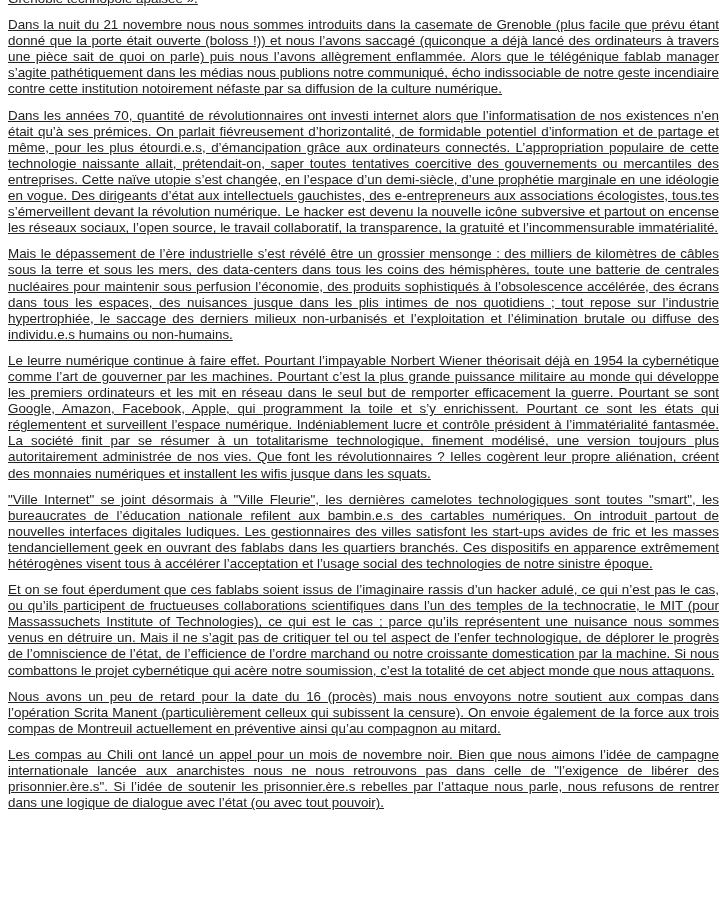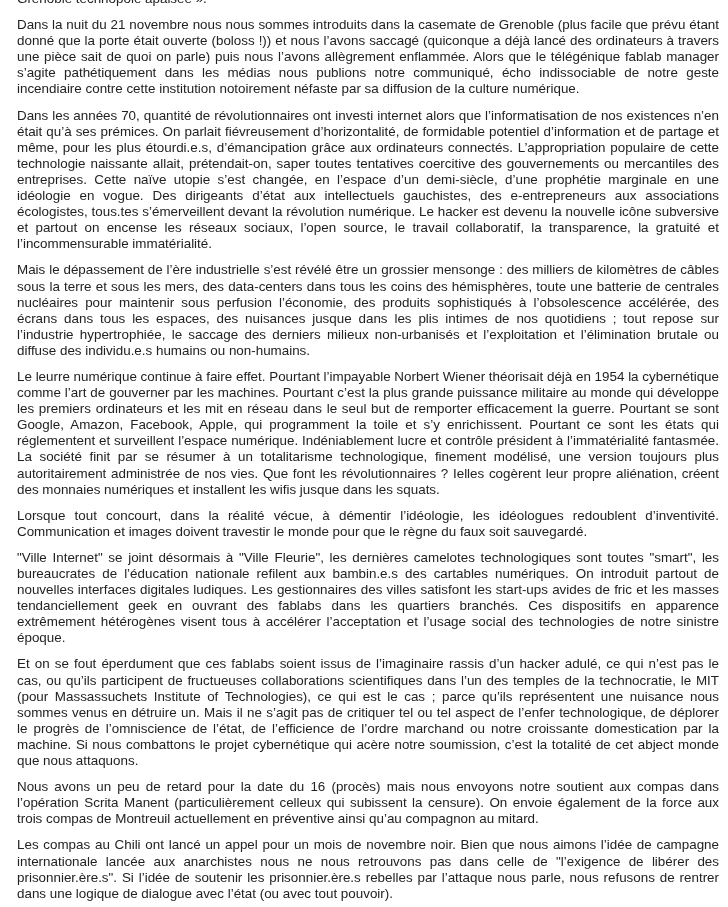--- a/index.html
+++ b/index.html
@@ -14,33 +14,33 @@
     left: 8px;
     top: -9px;
     width: 711px;
     font-family: "Liberation Sans", sans-serif;
     font-size: 13.4px;
     line-height: 16.1px;
     color: #222222;
     text-align: justify;
   }
   .article p {
-    margin: 0 0 10px 9px;
+    margin: 0 0 10px 0;
+    text-decoration: underline;
   }
   .article p.intro {
     text-align: left;
   }
 </style>
 </head>
 <body>
 
 <div class="article">
   <p class="intro">Grenoble technopole apaisée&nbsp;».</p>
   <p>Dans la nuit du 21 novembre nous nous sommes introduits dans la casemate de Grenoble (plus facile que prévu étant donné que la porte était ouverte (boloss !)) et nous l’avons saccagé (quiconque a déjà lancé des ordinateurs à travers une pièce sait de quoi on parle) puis nous l’avons allègrement enflammée. Alors que le télégénique fablab manager s’agite pathétiquement dans les médias nous publions notre communiqué, écho indissociable de notre geste incendiaire contre cette institution notoirement néfaste par sa diffusion de la culture numérique.</p>
   <p>Dans les années 70, quantité de révolutionnaires ont investi internet alors que l’informatisation de nos existences n’en était qu’à ses prémices. On parlait fiévreusement d’horizontalité, de formidable potentiel d’information et de partage et même, pour les plus étourdi.e.s, d’émancipation grâce aux ordinateurs connectés. L’appropriation populaire de cette technologie naissante allait, prétendait-on, saper toutes tentatives coercitive des gouvernements ou mercantiles des entreprises. Cette naïve utopie s’est changée, en l’espace d’un demi-siècle, d’une prophétie marginale en une idéologie en vogue. Des dirigeants d’état aux intellectuels gauchistes, des e-entrepreneurs aux associations écologistes, tous.tes s’émerveillent devant la révolution numérique. Le hacker est devenu la nouvelle icône subversive et partout on encense les réseaux sociaux, l’open source, le travail collaboratif, la transparence, la gratuité et l’incommensurable immatérialité.</p>
   <p>Mais le dépassement de l’ère industrielle s’est révélé être un grossier mensonge : des milliers de kilomètres de câbles sous la terre et sous les mers, des data-centers dans tous les coins des hémisphères, toute une batterie de centrales nucléaires pour maintenir sous perfusion l’économie, des produits sophistiqués à l’obsolescence accélérée, des écrans dans tous les espaces, des nuisances jusque dans les plis intimes de nos quotidiens ; tout repose sur l’industrie hypertrophiée, le saccage des derniers milieux non-urbanisés et l’exploitation et l’élimination brutale ou diffuse des individu.e.s humains ou non-humains.</p>
   <p>Le leurre numérique continue à faire effet. Pourtant l’impayable Norbert Wiener théorisait déjà en 1954 la cybernétique comme l’art de gouverner par les machines. Pourtant c’est la plus grande puissance militaire au monde qui développe les premiers ordinateurs et les mit en réseau dans le seul but de remporter efficacement la guerre. Pourtant se sont Google, Amazon, Facebook, Apple, qui programment la toile et s’y enrichissent. Pourtant ce sont les états qui réglementent et surveillent l’espace numérique. Indéniablement lucre et contrôle président à l’immatérialité fantasmée. La société finit par se résumer à un totalitarisme technologique, finement modélisé, une version toujours plus autoritairement administrée de nos vies. Que font les révolutionnaires ? Ielles cogèrent leur propre aliénation, créent des monnaies numériques et installent les wifis jusque dans les squats.</p>
-  <p>Lorsque tout concourt, dans la réalité vécue, à démentir l’idéologie, les idéologues redoublent d’inventivité. Communication et images doivent travestir le monde pour que le règne du faux soit sauvegardé.</p>
   <p>"Ville Internet" se joint désormais à "Ville Fleurie", les dernières camelotes technologiques sont toutes "smart", les bureaucrates de l’éducation nationale refilent aux bambin.e.s des cartables numériques. On introduit partout de nouvelles interfaces digitales ludiques. Les gestionnaires des villes satisfont les start-ups avides de fric et les masses tendanciellement geek en ouvrant des fablabs dans les quartiers branchés. Ces dispositifs en apparence extrêmement hétérogènes visent tous à accélérer l’acceptation et l’usage social des technologies de notre sinistre époque.</p>
   <p>Et on se fout éperdument que ces fablabs soient issus de l’imaginaire rassis d’un hacker adulé, ce qui n’est pas le cas, ou qu’ils participent de fructueuses collaborations scientifiques dans l’un des temples de la technocratie, le MIT (pour Massassuchets Institute of Technologies), ce qui est le cas ; parce qu’ils représentent une nuisance nous sommes venus en détruire un. Mais il ne s’agit pas de critiquer tel ou tel aspect de l’enfer technologique, de déplorer le progrès de l’omniscience de l’état, de l’efficience de l’ordre marchand ou notre croissante domestication par la machine. Si nous combattons le projet cybernétique qui acère notre soumission, c’est la totalité de cet abject monde que nous attaquons.</p>
   <p>Nous avons un peu de retard pour la date du 16 (procès) mais nous envoyons notre soutient aux compas dans l’opération Scrita Manent (particulièrement celleux qui subissent la censure). On envoie également de la force aux trois compas de Montreuil actuellement en préventive ainsi qu’au compagnon au mitard.</p>
   <p>Les compas au Chili ont lancé un appel pour un mois de novembre noir. Bien que nous aimons l’idée de campagne internationale lancée aux anarchistes nous ne nous retrouvons pas dans celle de "l’exigence de libérer des prisonnier.ère.s". Si l’idée de soutenir les prisonnier.ère.s rebelles par l’attaque nous parle, nous refusons de rentrer dans une logique de dialogue avec l’état (ou avec tout pouvoir).</p>
 </div>
 
 </body></html>

